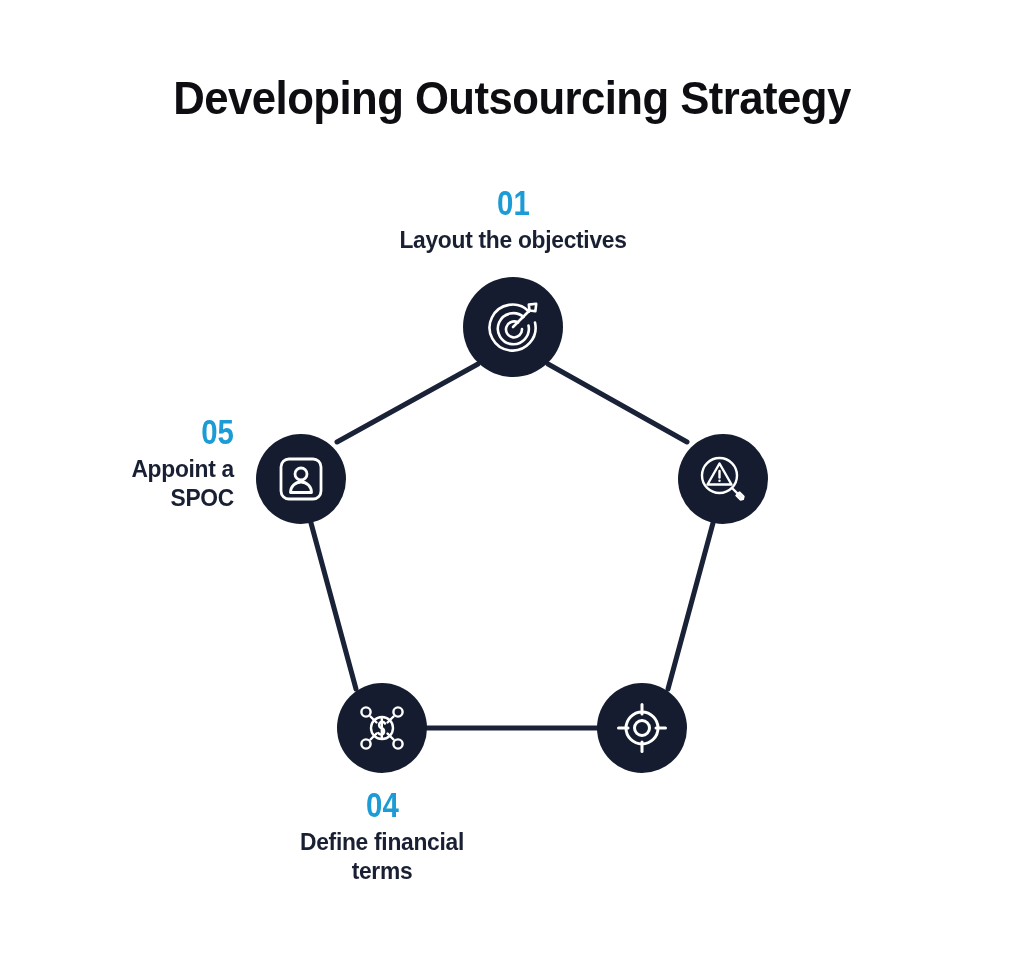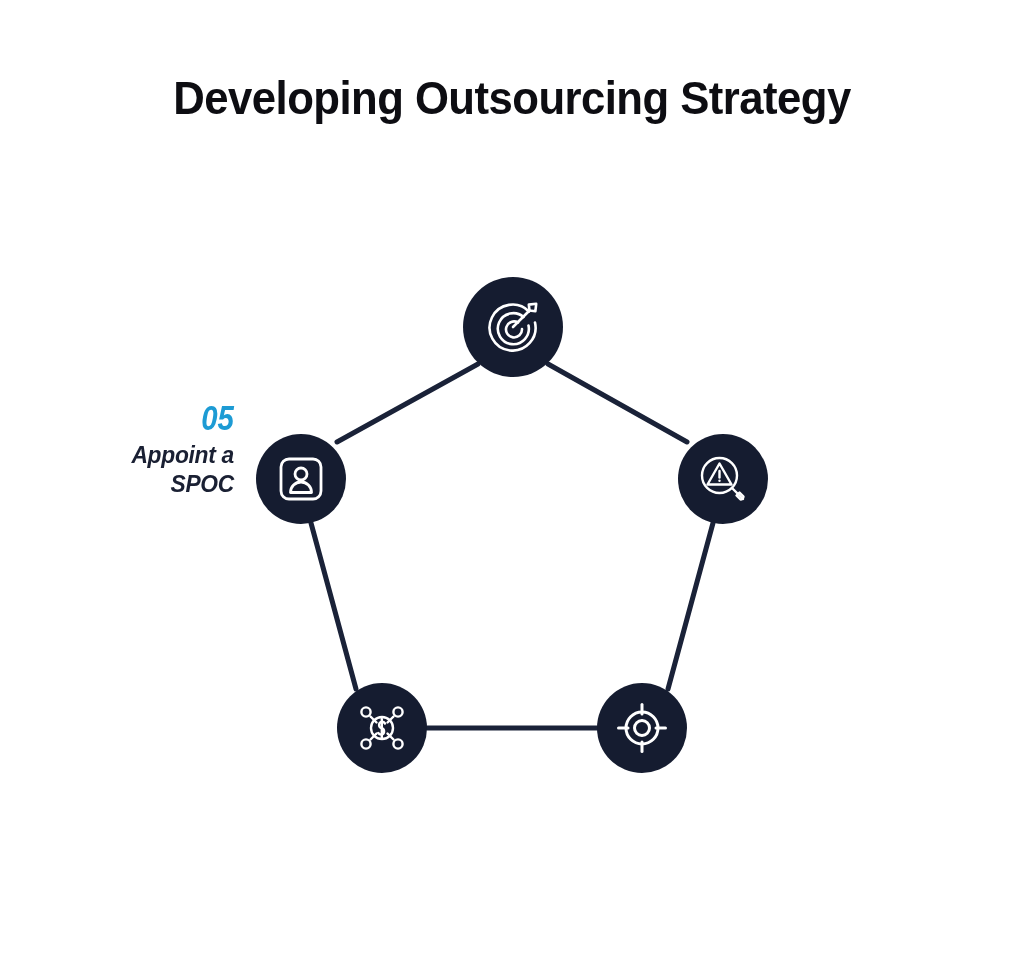--- a/index.html
+++ b/index.html
@@ -175,24 +175,33 @@
     <div class="node" style="left:256px; top:434px; width:90px; height:90px;">
       <span>
         <svg width="56" height="56" viewBox="0 0 56 56" fill="none" stroke="#ffffff" stroke-width="2.8" stroke-linecap="round" stroke-linejoin="round">
           <rect x="8" y="8" width="40" height="40" rx="8"></rect>
           <circle cx="28" cy="23" r="6"></circle>
           <path d="M17.5 41.5 A10.5 10.5 0 0 1 38.5 41.5 Z"></path>
         </svg>
       </span>
     </div>
 
-
-
-
-
-    <div class="caption cap-right" style="left:14px; top:400px; width:220px;font-style:italic;">
+    <div class="caption cap-center" style="left:313px; top:185px; width:400px;">
+      <div class="num">01</div>
+      <div class="txt">Layout the objectives</div>
+    </div>
+
+
+
+    <div class="caption cap-center" style="left:232px; top:787px; width:300px;">
+      <div class="num">04</div>
+      <div class="txt">Define financial
+terms</div>
+    </div>
+
+    <div class="caption cap-right" style="left:14px; top:414px; width:220px;">
       <div class="num">05</div>
       <div class="txt">Appoint a
 SPOC</div>
     </div>
 
   </div>
 </div>
 
 </body></html>

